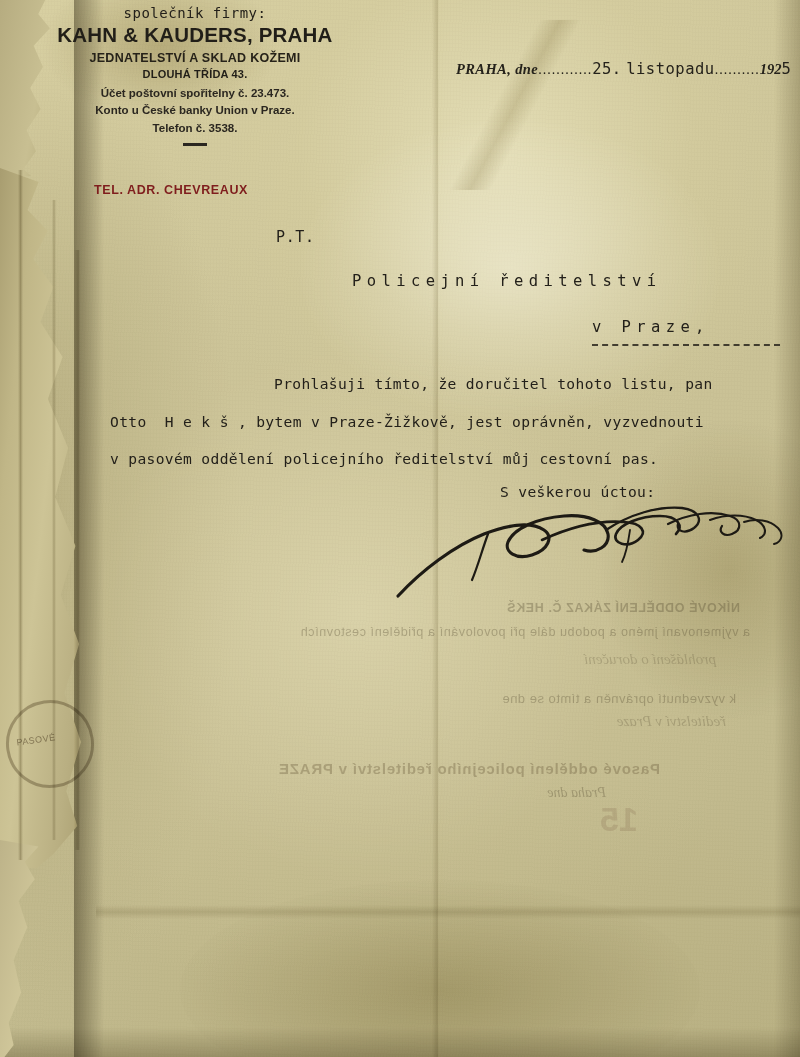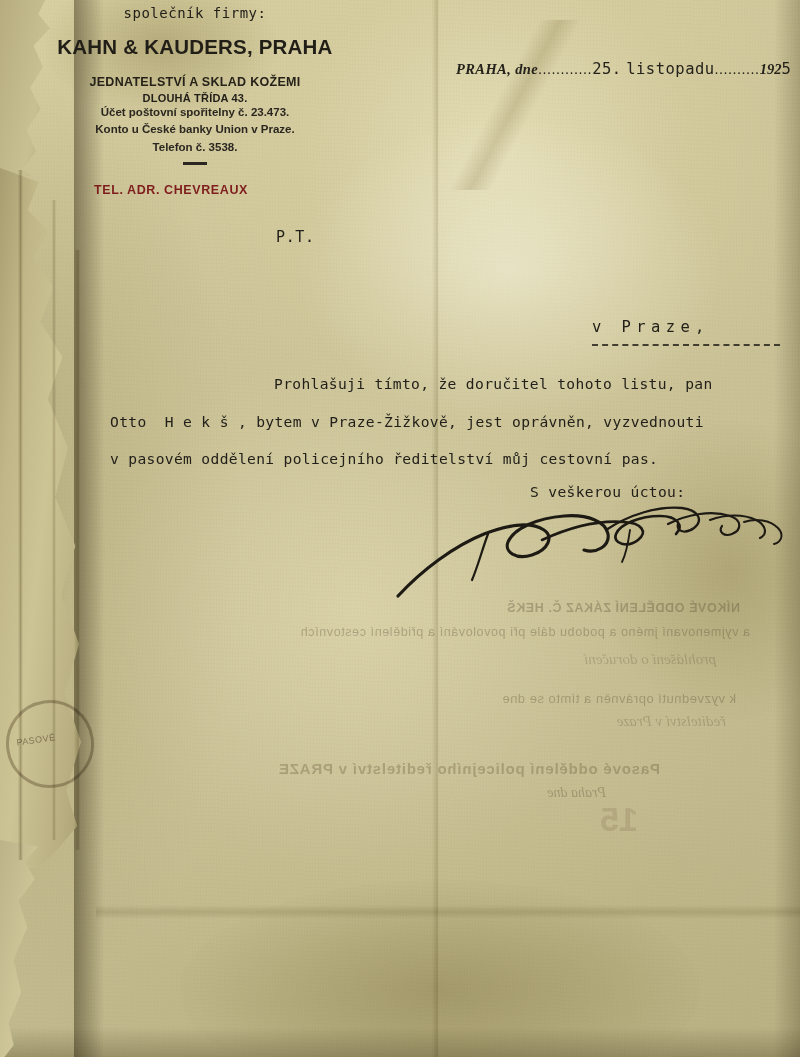--- a/index.html
+++ b/index.html
@@ -82,51 +82,52 @@
     letter-spacing: .5px;
     line-height: 1.25;
     color: #2a2620;
   }
   .lh-line1 b { font-weight: 700; letter-spacing: 2.5px; }
   .lh-line2 {
     font-family: "DejaVu Sans Mono", monospace;
     font-size: 14px;
     letter-spacing: .5px;
     line-height: 1.3;
-    margin-bottom: 12px;
+    margin-bottom: 0;
   }
   .lh-firm {
     font-family: "Liberation Sans", sans-serif;
     font-weight: 700;
     font-size: 20.5px;
     letter-spacing: .2px;
     line-height: 1.25;
     color: #211e18;
   }
   .lh-sub {
     font-family: "Liberation Sans", sans-serif;
     font-weight: 700;
     font-size: 12.5px;
     letter-spacing: .3px;
-    margin-top: 15px;
+    margin-top: 3px;
     color: #262219;
   }
   .lh-street {
     font-family: "Liberation Sans", sans-serif;
     font-weight: 700;
     font-size: 11px;
     letter-spacing: .2px;
     margin-top: 3px;
     color: #211e18;
   }
   .lh-small {
     font-family: "Liberation Sans", sans-serif;
     font-weight: 700;
     font-size: 11.5px;
     line-height: 1.45;
+    margin-top: 5px;
     color: #2b2720;
   }
   .lh-rule {
     width: 24px;
     height: 3px;
     background: #2b2720;
     margin: 6px auto 0 auto;
   }
   .tel-adr {
     position: absolute;
@@ -177,21 +178,21 @@
     white-space: pre;
   }
   .pt       { left: 276px; top: 228px;  font-size: 15px;  letter-spacing: .6px; }
   .addr1    { left: 352px; top: 272px;  font-size: 15.5px; letter-spacing: 5.4px; }
   .addr2    { left: 592px; top: 318px;  font-size: 15.5px; letter-spacing: 5.4px; }
   .addr-rule{ position: absolute; left: 592px; top: 344px; width: 188px; border-top: 2px dashed #2a261d; opacity: .85; }
 
   .p1 { left: 274px; top: 375px; font-size: 14.6px; letter-spacing: .35px; }
   .p2 { left: 110px; top: 413px; font-size: 14.6px; letter-spacing: .35px; }
   .p3 { left: 110px; top: 450px; font-size: 14.6px; letter-spacing: .35px; }
-  .p4 { left: 530px; top: 483px; font-size: 14.6px; letter-spacing: .35px; }
+  .p4 { left: 500px; top: 483px; font-size: 14.6px; letter-spacing: .35px; }
 
   
   .signature {
     position: absolute;
     left: 392px;
     top: 500px;
     width: 400px;
     height: 110px;
     pointer-events: none;
   }
@@ -299,20 +300,21 @@
     <div class="lh-rule"></div>
   </div>
 
   <div class="tel-adr">TEL. ADR. CHEVREAUX</div>
 
   <div class="dateline">
     <span class="lbl">PRAHA, dne</span><span class="dots">............</span><span class="val">25.</span><span class="dots"> </span><span class="val">listopadu</span><span class="dots">..........</span><span class="yr">192</span><span class="val">5</span>
   </div>
 
   <div class="typed pt">P.T.</div>
+  <div class="typed addr1">Policejní ředitelství</div>
   <div class="typed addr2">v Praze,</div>
   <div class="addr-rule"></div>
 
   <div class="typed p1">Prohlašuji tímto, že doručitel tohoto listu, pan</div>
   <div class="typed p2">Otto  H e k š , bytem v Praze-Žižkově, jest oprávněn, vyzvednouti</div>
   <div class="typed p3">v pasovém oddělení policejního ředitelství můj cestovní pas.</div>
   <div class="typed p4">S veškerou úctou:</div>
 
   <svg class="signature" viewBox="0 0 400 110" xmlns="http://www.w3.org/2000/svg">
     <g fill="none" stroke="#1d1a14" stroke-linecap="round" stroke-linejoin="round">

